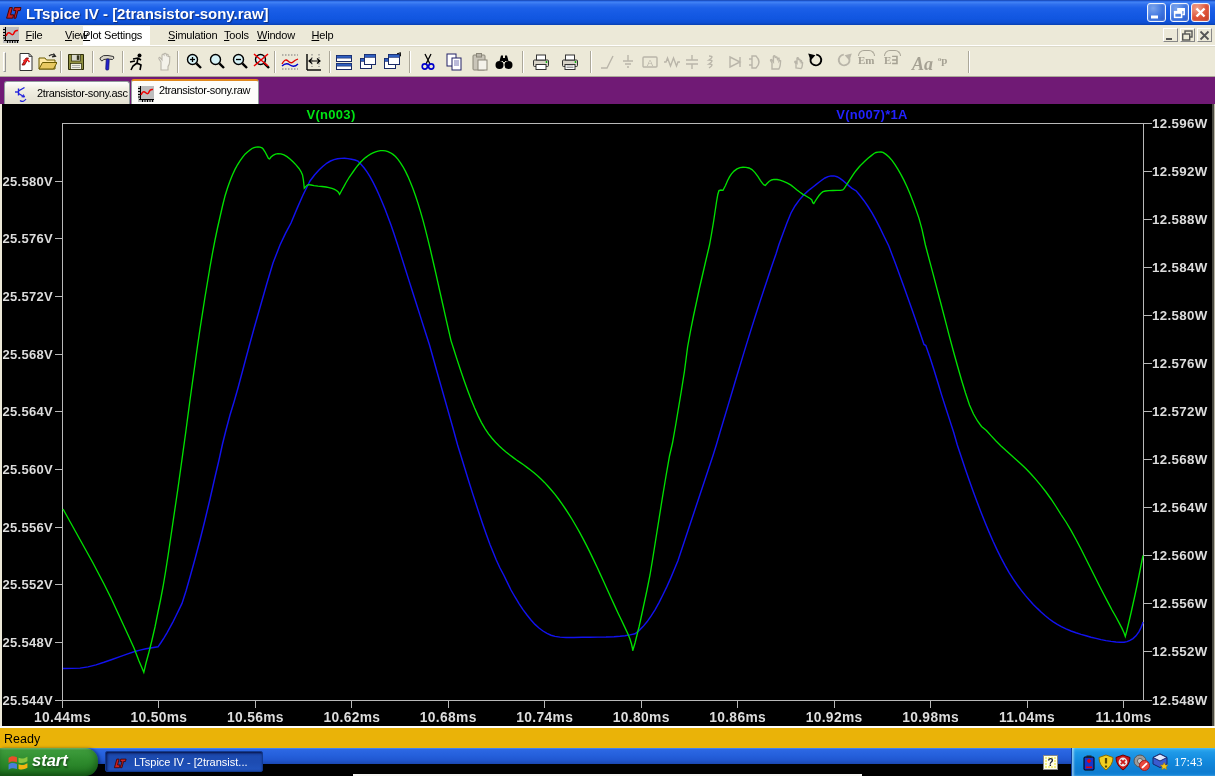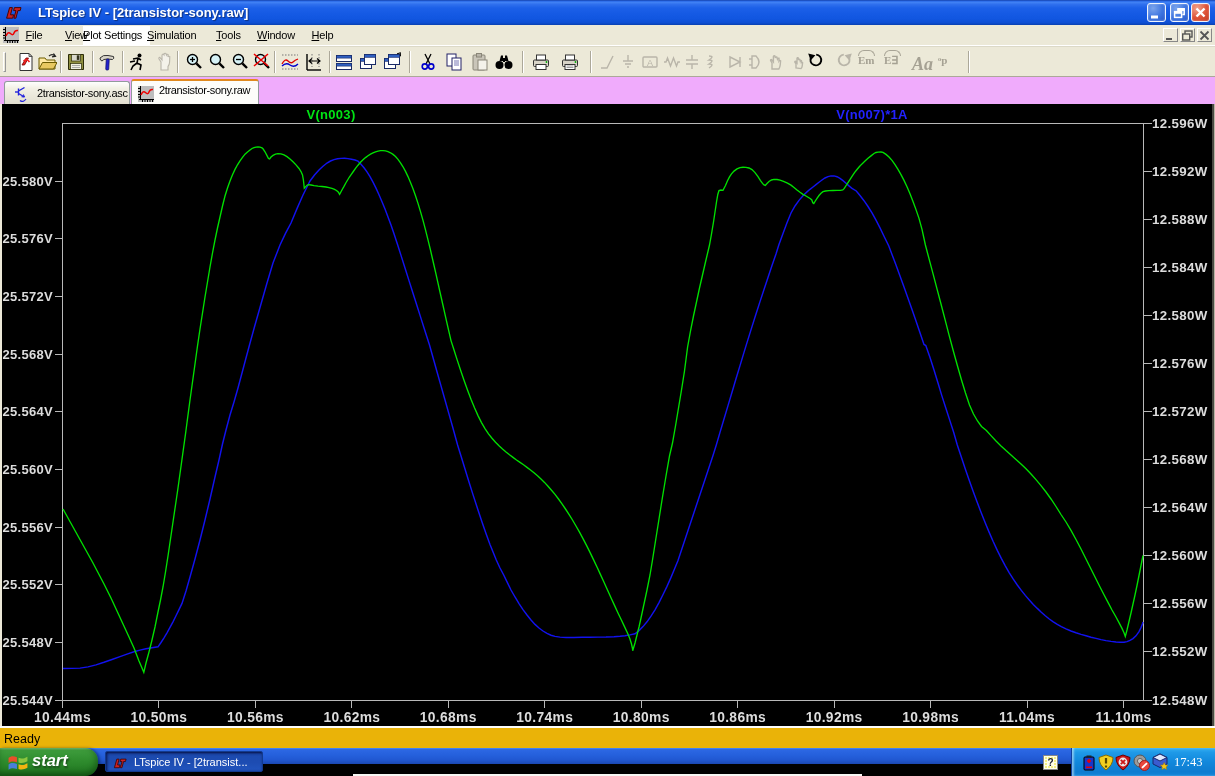--- a/index.html
+++ b/index.html
@@ -1,37 +1,37 @@
 <!DOCTYPE html>
 <html><head><meta charset="utf-8"><style>
 * { margin:0; padding:0; box-sizing:border-box; }
 html,body { width:1215px; height:776px; overflow:hidden; background:#000; font-family:"Liberation Sans",sans-serif; }
 #page { position:relative; width:1215px; height:776px; transform:translateZ(0); }
 
 #titlebar { position:absolute; left:0; top:0; width:1215px; height:25px;
   background:linear-gradient(180deg,#10389c 0%,#2a6ae8 4%,#3f80f4 10%,#2e6fee 18%,#1c60e8 32%,#155ae4 55%,#1156e0 75%,#0e4fd4 90%,#0b46bf 97%,#0a3da8 100%); }
-#title-text { position:absolute; left:26px; top:5px; color:#fff; font-size:13px; font-weight:bold; letter-spacing:0; text-shadow:1px 1px 1px #10307c;margin-left:12px; }
+#title-text { position:absolute; left:26px; top:5px; color:#fff; font-size:15px; font-weight:bold; letter-spacing:0; text-shadow:1px 1px 1px #10307c; }
 .capb { position:absolute; top:3px; width:19px; height:19px; border:1px solid #eef4fe; border-radius:3px;
   background:radial-gradient(circle at 30% 25%,#7ba4ec 0%,#3d74e0 55%,#2757c8 100%); box-shadow:inset 0 0 2px rgba(255,255,255,.5); }
 .capb.close { background:radial-gradient(circle at 30% 25%,#f0a38c 0%,#dd5236 55%,#c03a22 100%); }
 .capb svg { position:absolute; left:-1px; top:-1px; }
 
 #menubar { position:absolute; left:0; top:25px; width:1215px; height:21px; background:#ece9d8; border-bottom:1px solid #fff; }
 .mi { position:absolute; top:2px; height:17px; line-height:17px; font-size:11px; letter-spacing:-.2px; color:#000; }
 .mi.hl { background:#fff; top:1px; height:19px; line-height:19px; }
 .mdib { position:absolute; top:3px; width:15px; height:14px; background:#ece9d8; border:1px solid; border-color:#fff #888 #888 #fff; }
 .mdib svg { position:absolute; left:0; top:1px; }
 
 #toolbar { position:absolute; left:0; top:46px; width:1215px; height:31px; background:#ece9d8; border-top:1px solid #dcd9c8; border-bottom:1px solid #aca899; }
 #grip { position:absolute; left:3px; top:5px; width:3px; height:20px; background:#ece9d8; border:1px solid; border-color:#fff #999 #999 #fff; }
 .tbi { position:absolute; }
 .tbg { position:absolute; color:#a5a193; font-weight:bold; font-family:"Liberation Serif",serif; }
 .tsep { position:absolute; top:4px; width:2px; height:22px; border-left:1px solid #aca899; border-right:1px solid #fff; }
 
-#tabbar { position:absolute; left:0; top:77px; width:1215px; height:27px; background:#f0abfc; }
+#tabbar { position:absolute; left:0; top:77px; width:1215px; height:27px; background:#701a75; }
 #tab1 { position:absolute; left:4px; top:4px; width:126px; height:23px; background:linear-gradient(#fefefe,#f2f0e4 30%,#e2dfd0); border:1px solid #919b9c; border-bottom:none; border-radius:3px 3px 0 0; }
 #tab2 { position:absolute; left:131px; top:1.5px; width:128px; height:25.5px; background:#fdfdfa; border:1px solid #919b9c; border-bottom:none; border-radius:3px 3px 0 0; border-top:2.5px solid #e08a20; z-index:2; }
 .tabt { position:absolute; top:5px; font-size:11px; letter-spacing:-.35px; color:#000; white-space:nowrap; }
 #tab2 .tabt { top:3px; }
 
 #client { position:absolute; left:0; top:104px; width:1215px; height:622px; background:#000; }
 .axt { font-family:"Liberation Sans",sans-serif; font-size:13px; font-weight:bold; fill:#dcdcdc; letter-spacing:.3px; }
 .axtr { font-family:"Liberation Sans",sans-serif; font-size:13.3px; font-weight:bold; fill:#dcdcdc; letter-spacing:.35px; }
 .axtx { font-family:"Liberation Sans",sans-serif; font-size:13.8px; font-weight:bold; fill:#dcdcdc; letter-spacing:.35px; }
 #ledge { position:absolute; left:0; top:104px; width:2px; height:622px; background:#ece9d8; }
@@ -101,22 +101,22 @@
             <line x1="7" y1="13.5" x2="7" y2="16"></line>
             <line x1="9.5" y1="13.5" x2="9.5" y2="16"></line>
             <line x1="12" y1="13.5" x2="12" y2="16"></line>
             <line x1="14.5" y1="13.5" x2="14.5" y2="16"></line>
           </g>
           <path d="M3 9 Q5 4 7.5 6.5 T11 6 T15 3.5" fill="none" stroke="#e00" stroke-width="1.5"></path>
         </svg></div>
 <div class="mi hl" style="left:83px;width:67px;text-align:left"><u>P</u>lot Settings</div>
       <div class="mi" style="left:25.5px"><u>F</u>ile</div>
       <div class="mi" style="left:65px"><u>V</u>iew</div>
-      <div class="mi" style="left:147px"><u>S</u>imulation</div>
-      <div class="mi" style="left:216px"><u>T</u>ools</div>
+      <div class="mi" style="left:168px"><u>S</u>imulation</div>
+      <div class="mi" style="left:224px"><u>T</u>ools</div>
       <div class="mi" style="left:257px"><u>W</u>indow</div>
       <div class="mi" style="left:311.5px"><u>H</u>elp</div>
 <div class="mdib" style="left:1163px">
         <svg width="13" height="11" viewBox="0 0 13 11">
           <rect x="2" y="8" width="6" height="2" fill="#555"></rect>
         </svg>
       </div>
 <div class="mdib" style="left:1180px">
         <svg width="13" height="11" viewBox="0 0 13 11">
           <rect x="4" y="1" width="7" height="6" fill="none" stroke="#555" stroke-width="1.4"></rect>

